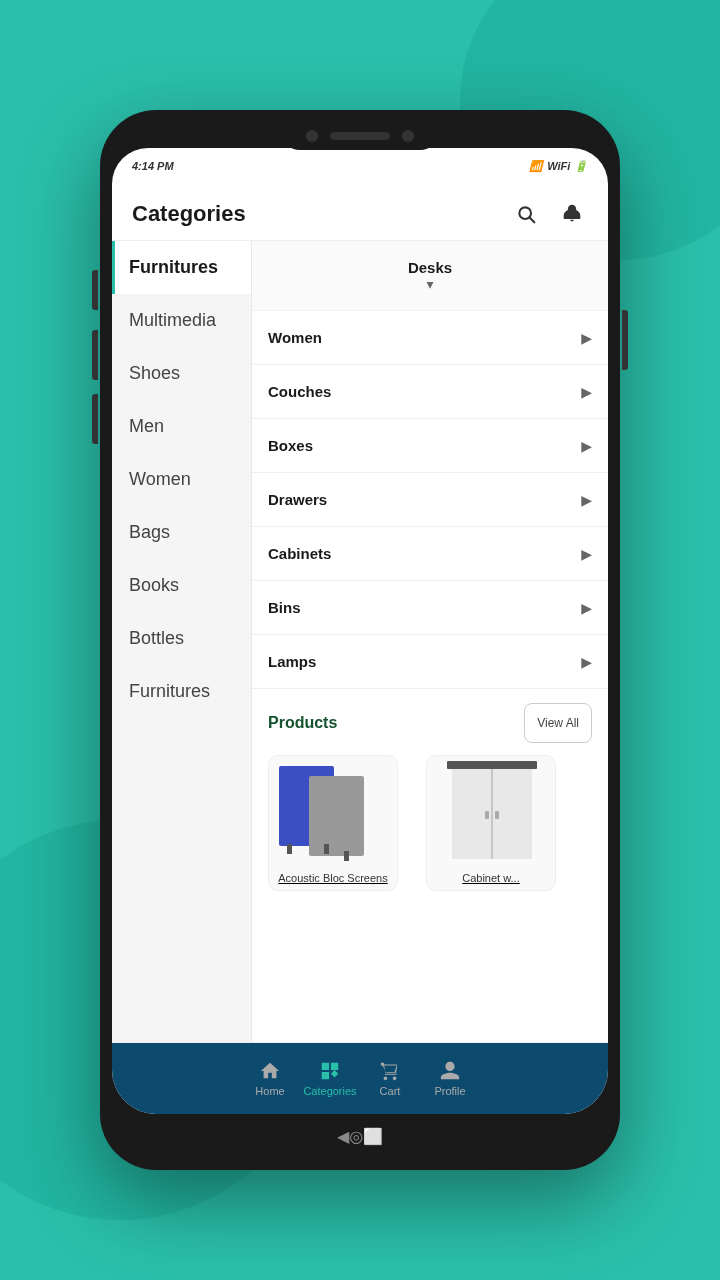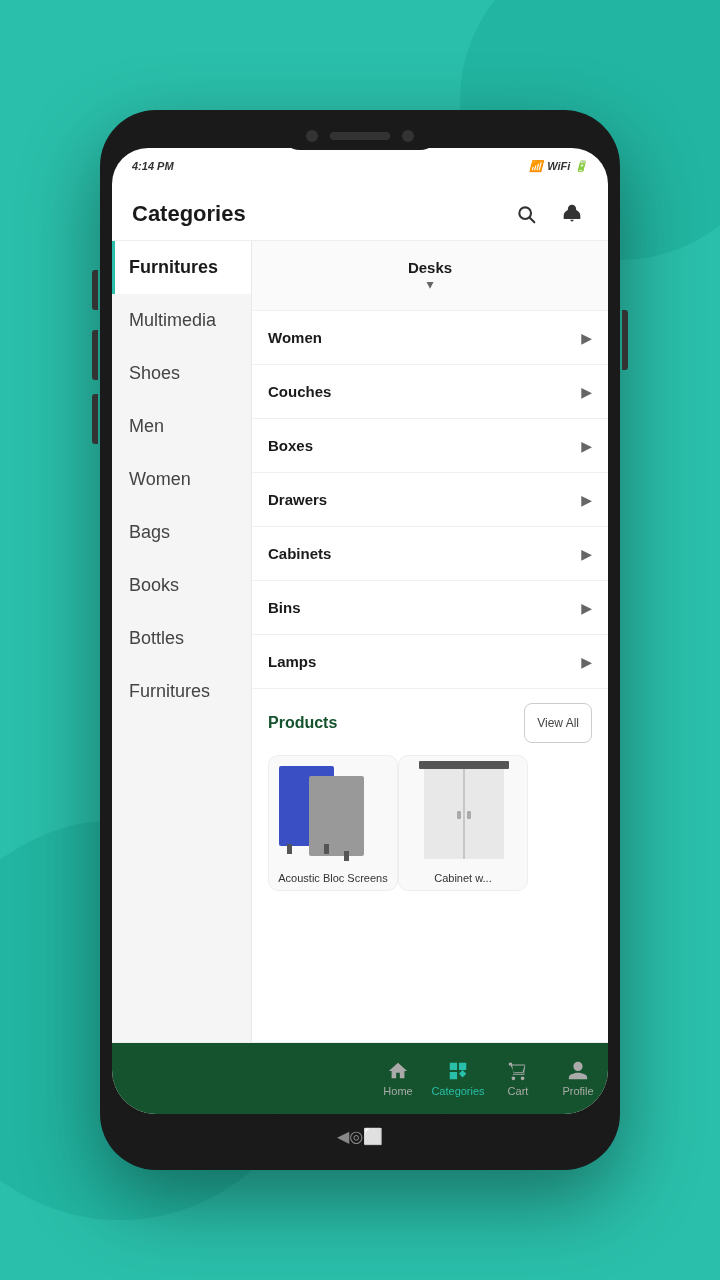--- a/index.html
+++ b/index.html
@@ -213,22 +213,23 @@
       background: white;
       border: 1.5px solid #ccc;
       border-radius: 8px;
       padding: 12px 12px;
       font-size: 12px;
       color: #444;
       cursor: pointer;
     }
     .products-grid {
       display: flex;
-      gap: 0;
+      gap: 28px;
       overflow-x: hidden;
+      text-decoration: underline;
     }
     .product-card {
       width: 130px;
       flex-shrink: 0;
       border-radius: 10px;
       overflow: hidden;
       background: #f9f9f9;
       border: 1px solid #eee;
     }
     .product-img {
@@ -245,25 +246,25 @@
     .product-name {
       font-size: 11px;
       color: #333;
       padding: 6px 6px;
       text-align: center;
     }
 
     
     .bottom-nav {
       height: 72px;
-      background: #14532d;
+      background: #0c4a6e;
       border-top: 1px solid #eee;
       display: flex;
       align-items: center;
-      justify-content: flex-end;
+      justify-content: center;
       flex-shrink: 0;
     }
     .nav-item {
       display: flex;
       flex-direction: column;
       align-items: center;
       gap: 3px;
       cursor: pointer;
       min-width: 60px;
     }

